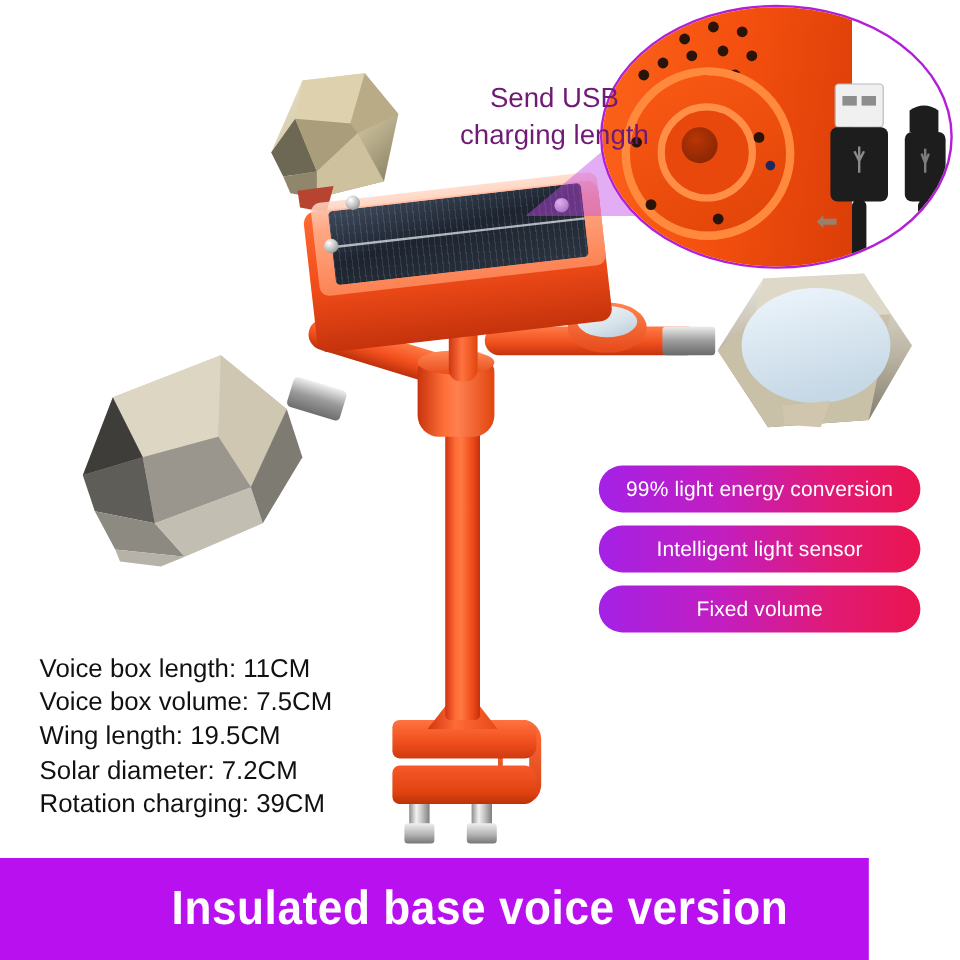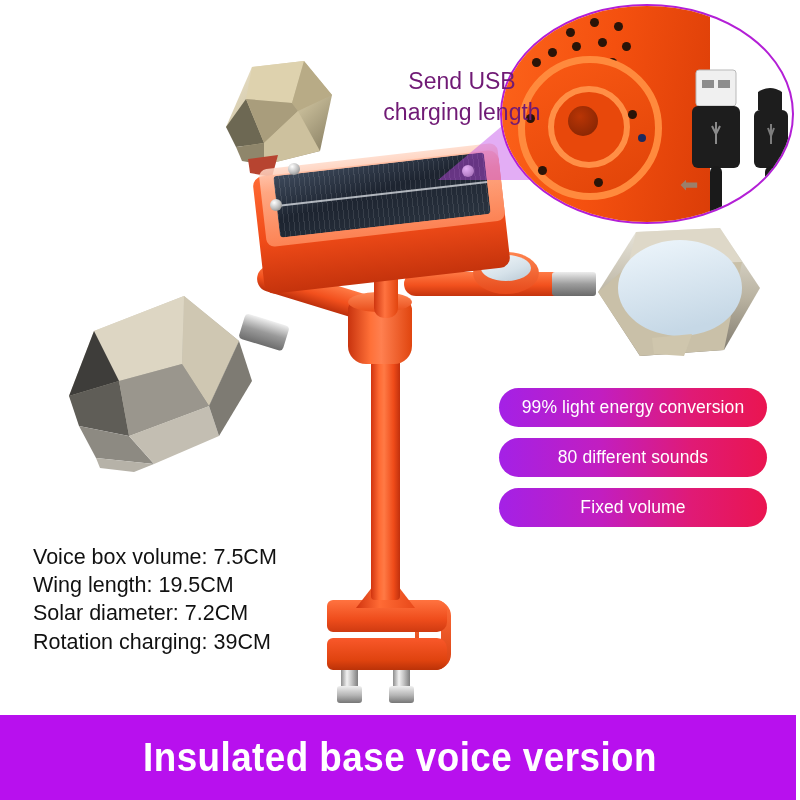--- a/index.html
+++ b/index.html
@@ -105,21 +105,21 @@
   .callout-text{position:absolute;left:372px;top:38px;width:180px;color:#701a75;
        font-size:23px;line-height:31px;text-align:center;font-weight:400;margin-top:28px;}
 
   .specs{position:absolute;left:33px;top:543px;color:#111;font-size:21.5px;line-height:28.2px;white-space:nowrap;}
 
   .pills{position:absolute;left:499px;top:388px;width:268px;}
   .pill{height:39px;margin-bottom:11px;border-radius:20px;display:flex;align-items:center;justify-content:center;
        color:#fff;font-size:17.5px;letter-spacing:.1px;
        background:linear-gradient(90deg,#a421e6 0%,#c21ec0 38%,#e01a75 72%,#ea1550 100%);}
 
-  .banner{position:absolute;left:0;top:715px;width:796px;height:85px;background:#b810ee;}
+  .banner{position:absolute;left:0;top:715px;width:724px;height:85px;background:#b810ee;}
   .banner span{position:absolute;left:0;top:0;width:800px;height:85px;display:flex;align-items:center;
        justify-content:center;color:#fff;font-size:40px;font-weight:bold;
        font-family:"Liberation Sans Narrow","Liberation Sans",sans-serif;transform:scaleX(.92);letter-spacing:.5px;}
 </style>
 </head>
 <body>
 
 <div id="page">
 
   <div class="prod">
@@ -271,29 +271,30 @@
       </div>
     </div>
 
     <div class="callout-text">
       <div>Send USB</div>
       <div>charging length</div>
     </div>
   </div>
 
   <div class="specs">
+    <div>Voice box length: 11CM</div>
     <div>Voice box volume: 7.5CM</div>
     <div>Wing length: 19.5CM</div>
     <div>Solar diameter: 7.2CM</div>
     <div>Rotation charging: 39CM</div>
   </div>
 
   <div class="pills">
     <div class="pill">99% light energy conversion</div>
-    <div class="pill">80 different sounds</div>
+    <div class="pill">Intelligent light sensor</div>
     <div class="pill">Fixed volume</div>
   </div>
 
   <div class="banner">
     <span>Insulated base voice version</span>
   </div>
 
 </div>
 
 </body></html>

